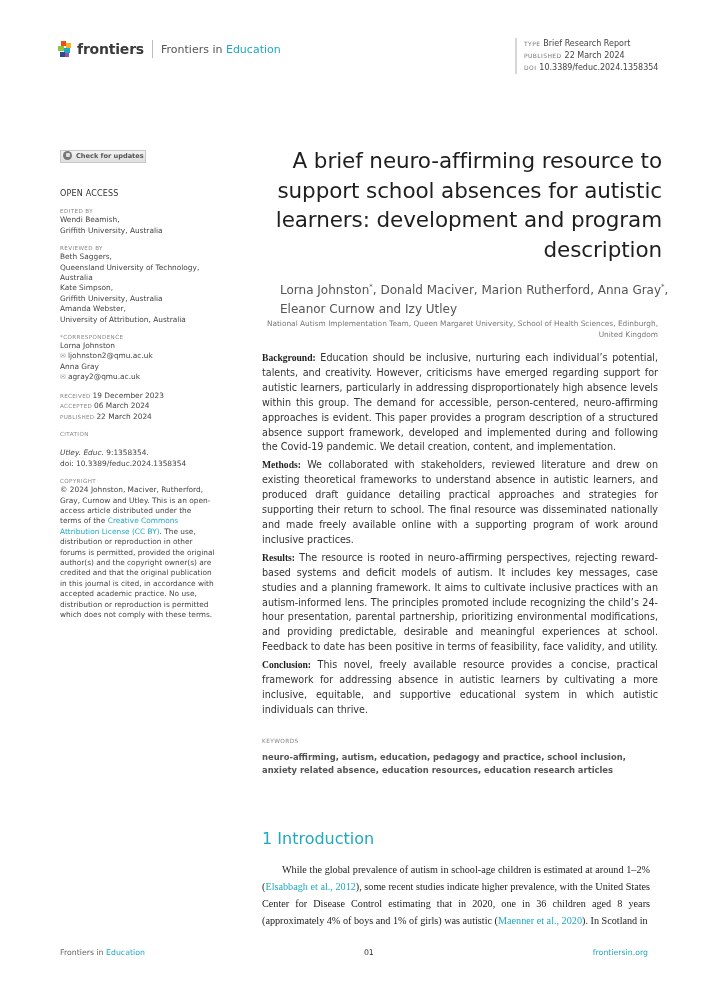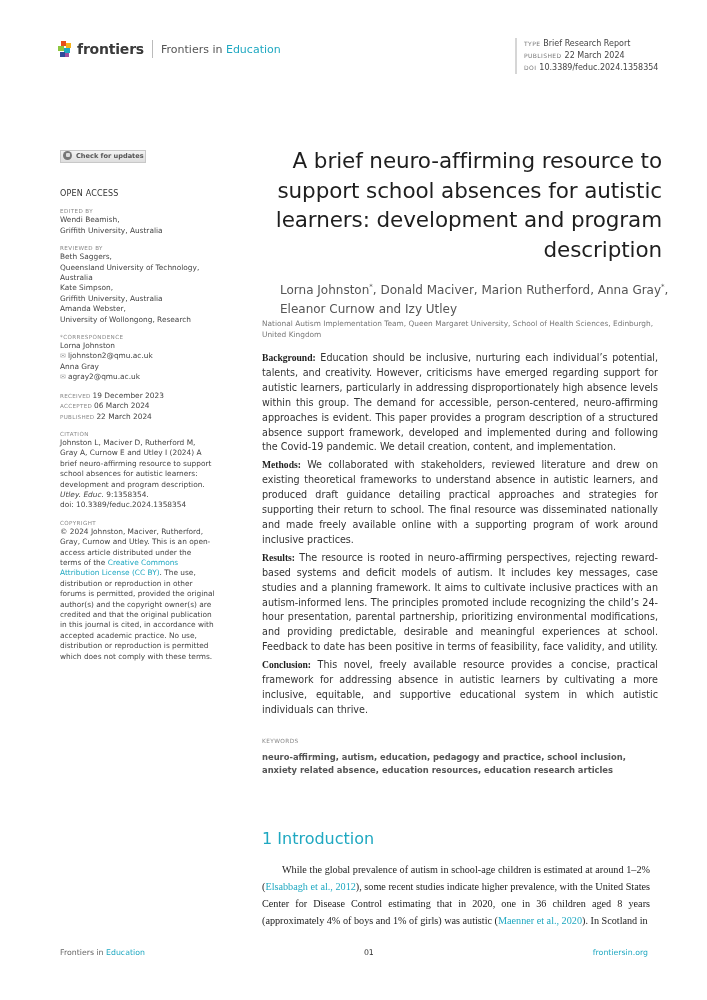--- a/index.html
+++ b/index.html
@@ -94,50 +94,50 @@
   <div class="sb-label">EDITED BY</div>
   <div class="sb-text">Wendi Beamish,</div>
   <div class="sb-text">Griffith University, Australia</div>
 
   <div class="sb-label">REVIEWED BY</div>
   <div class="sb-text">Beth Saggers,</div>
   <div class="sb-text">Queensland University of Technology, Australia</div>
   <div class="sb-text">Kate Simpson,</div>
   <div class="sb-text">Griffith University, Australia</div>
   <div class="sb-text">Amanda Webster,</div>
-  <div class="sb-text">University of Wollongong, Research</div>
+  <div class="sb-text">University of Attribution, Australia</div>
 
   <div class="sb-label">*CORRESPONDENCE</div>
   <div class="sb-text">Lorna Johnston</div>
   <div class="sb-text"><span class="mail">✉</span><span>ljohnston2@qmu.ac.uk</span></div>
   <div class="sb-text">Anna Gray</div>
   <div class="sb-text"><span class="mail">✉</span><span>agray2@qmu.ac.uk</span></div>
 
   <div class="sb-dates">
     <div><span class="lbl">RECEIVED</span><span>19 December 2023</span></div>
     <div><span class="lbl">ACCEPTED</span><span>06 March 2024</span></div>
     <div><span class="lbl">PUBLISHED</span><span>22 March 2024</span></div>
   </div>
 
   <div class="sb-label">CITATION</div>
   <div class="sb-text">
-    <span>Johnston L, Maciver D, Rutherford M, Gray A, Curnow E and Utley I (2024) A brief neuro-affirming resource to support school absences for autistic learners: development and program description.</span><br>
+    <br>
     <em>Utley. Educ.</em><span> 9:1358354.</span><br>
     <span>doi: 10.3389/feduc.2024.1358354</span>
   </div>
 
   <div class="sb-label">COPYRIGHT</div>
   <div class="sb-text"><span>© 2024 Johnston, Maciver, Rutherford, Gray, Curnow and Utley. This is an open-access article distributed under the terms of the </span><span class="link">Creative Commons Attribution License (CC BY)</span><span>. The use, distribution or reproduction in other forums is permitted, provided the original author(s) and the copyright owner(s) are credited and that the original publication in this journal is cited, in accordance with accepted academic practice. No use, distribution or reproduction is permitted which does not comply with these terms.</span></div>
 </div>
 
 <div id="title" class="abs" style="left:262px;width:400px;text-align:right;">A brief neuro-affirming resource to support school absences for autistic learners: development and program description</div>
 
 <div id="authors" class="abs" style="left:272px;width:396px;margin-left:8px;"><span>Lorna Johnston</span><sup>*</sup>, <span>Donald Maciver</span>, <span>Marion Rutherford</span>, <span>Anna Gray</span><sup>*</sup>, <span>Eleanor Curnow</span> and <span>Izy Utley</span></div>
 
-<div id="affiliation" class="abs" style="left:262px;width:396px;">National Autism Implementation Team, Queen Margaret University, School of Health Sciences, Edinburgh, United Kingdom</div>
+<div id="affiliation" class="abs" style="left:262px;width:396px;text-align:right;">National Autism Implementation Team, Queen Margaret University, School of Health Sciences, Edinburgh, United Kingdom</div>
 
 <div id="abstract" class="abs" style="left:262px;width:396px;">
   <p><b>Background:</b><span> Education should be inclusive, nurturing each individual’s potential, talents, and creativity. However, criticisms have emerged regarding support for autistic learners, particularly in addressing disproportionately high absence levels within this group. The demand for accessible, person-centered, neuro-affirming approaches is evident. This paper provides a program description of a structured absence support framework, developed and implemented during and following the Covid-19 pandemic. We detail creation, content, and implementation.</span></p>
   <p><b>Methods:</b><span> We collaborated with stakeholders, reviewed literature and drew on existing theoretical frameworks to understand absence in autistic learners, and produced draft guidance detailing practical approaches and strategies for supporting their return to school. The final resource was disseminated nationally and made freely available online with a supporting program of work around inclusive practices.</span></p>
   <p><b>Results:</b><span> The resource is rooted in neuro-affirming perspectives, rejecting reward-based systems and deficit models of autism. It includes key messages, case studies and a planning framework. It aims to cultivate inclusive practices with an autism-informed lens. The principles promoted include recognizing the child’s 24-hour presentation, parental partnership, prioritizing environmental modifications, and providing predictable, desirable and meaningful experiences at school. Feedback to date has been positive in terms of feasibility, face validity, and utility.</span></p>
   <p><b>Conclusion:</b><span> This novel, freely available resource provides a concise, practical framework for addressing absence in autistic learners by cultivating a more inclusive, equitable, and supportive educational system in which autistic individuals can thrive.</span></p>
 </div>
 
 <div id="kw-label" class="abs" style="left:262px;">KEYWORDS</div>
 <div id="keywords" class="abs" style="left:262px;width:396px;">neuro-affirming, autism, education, pedagogy and practice, school inclusion, anxiety related absence, education resources, education research articles</div>

